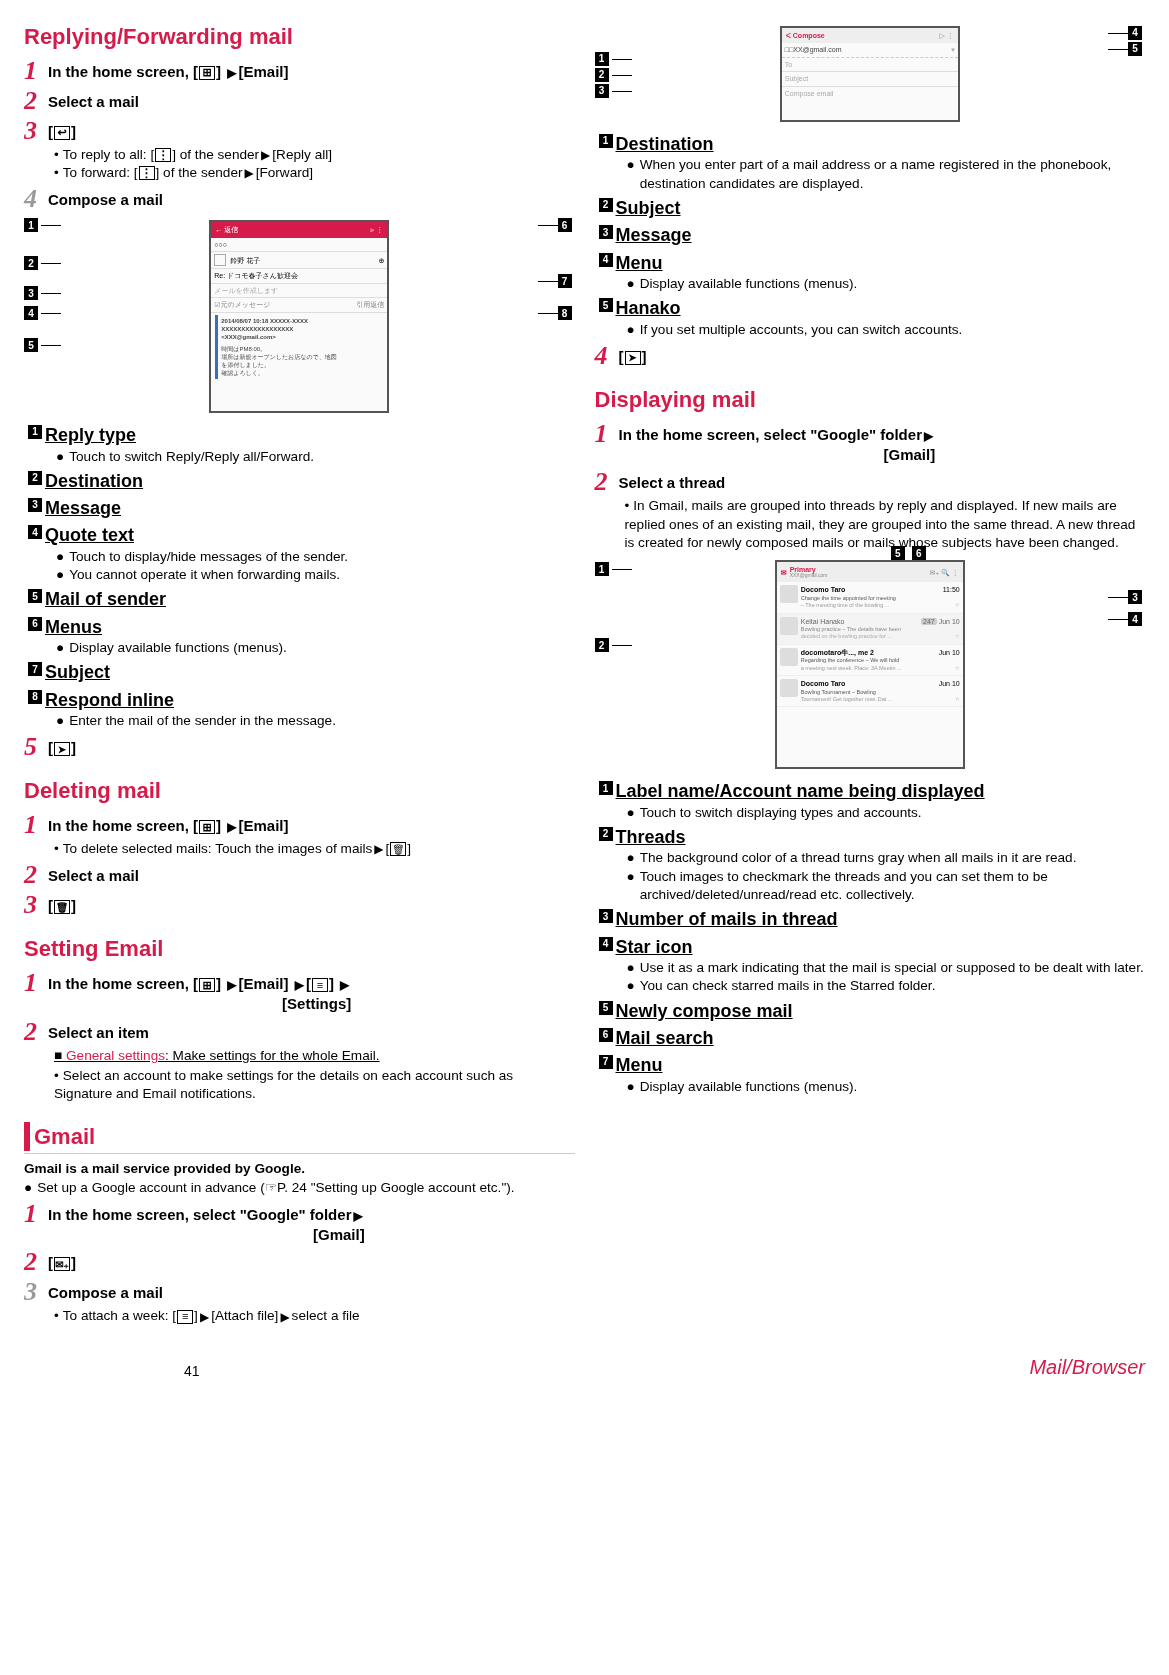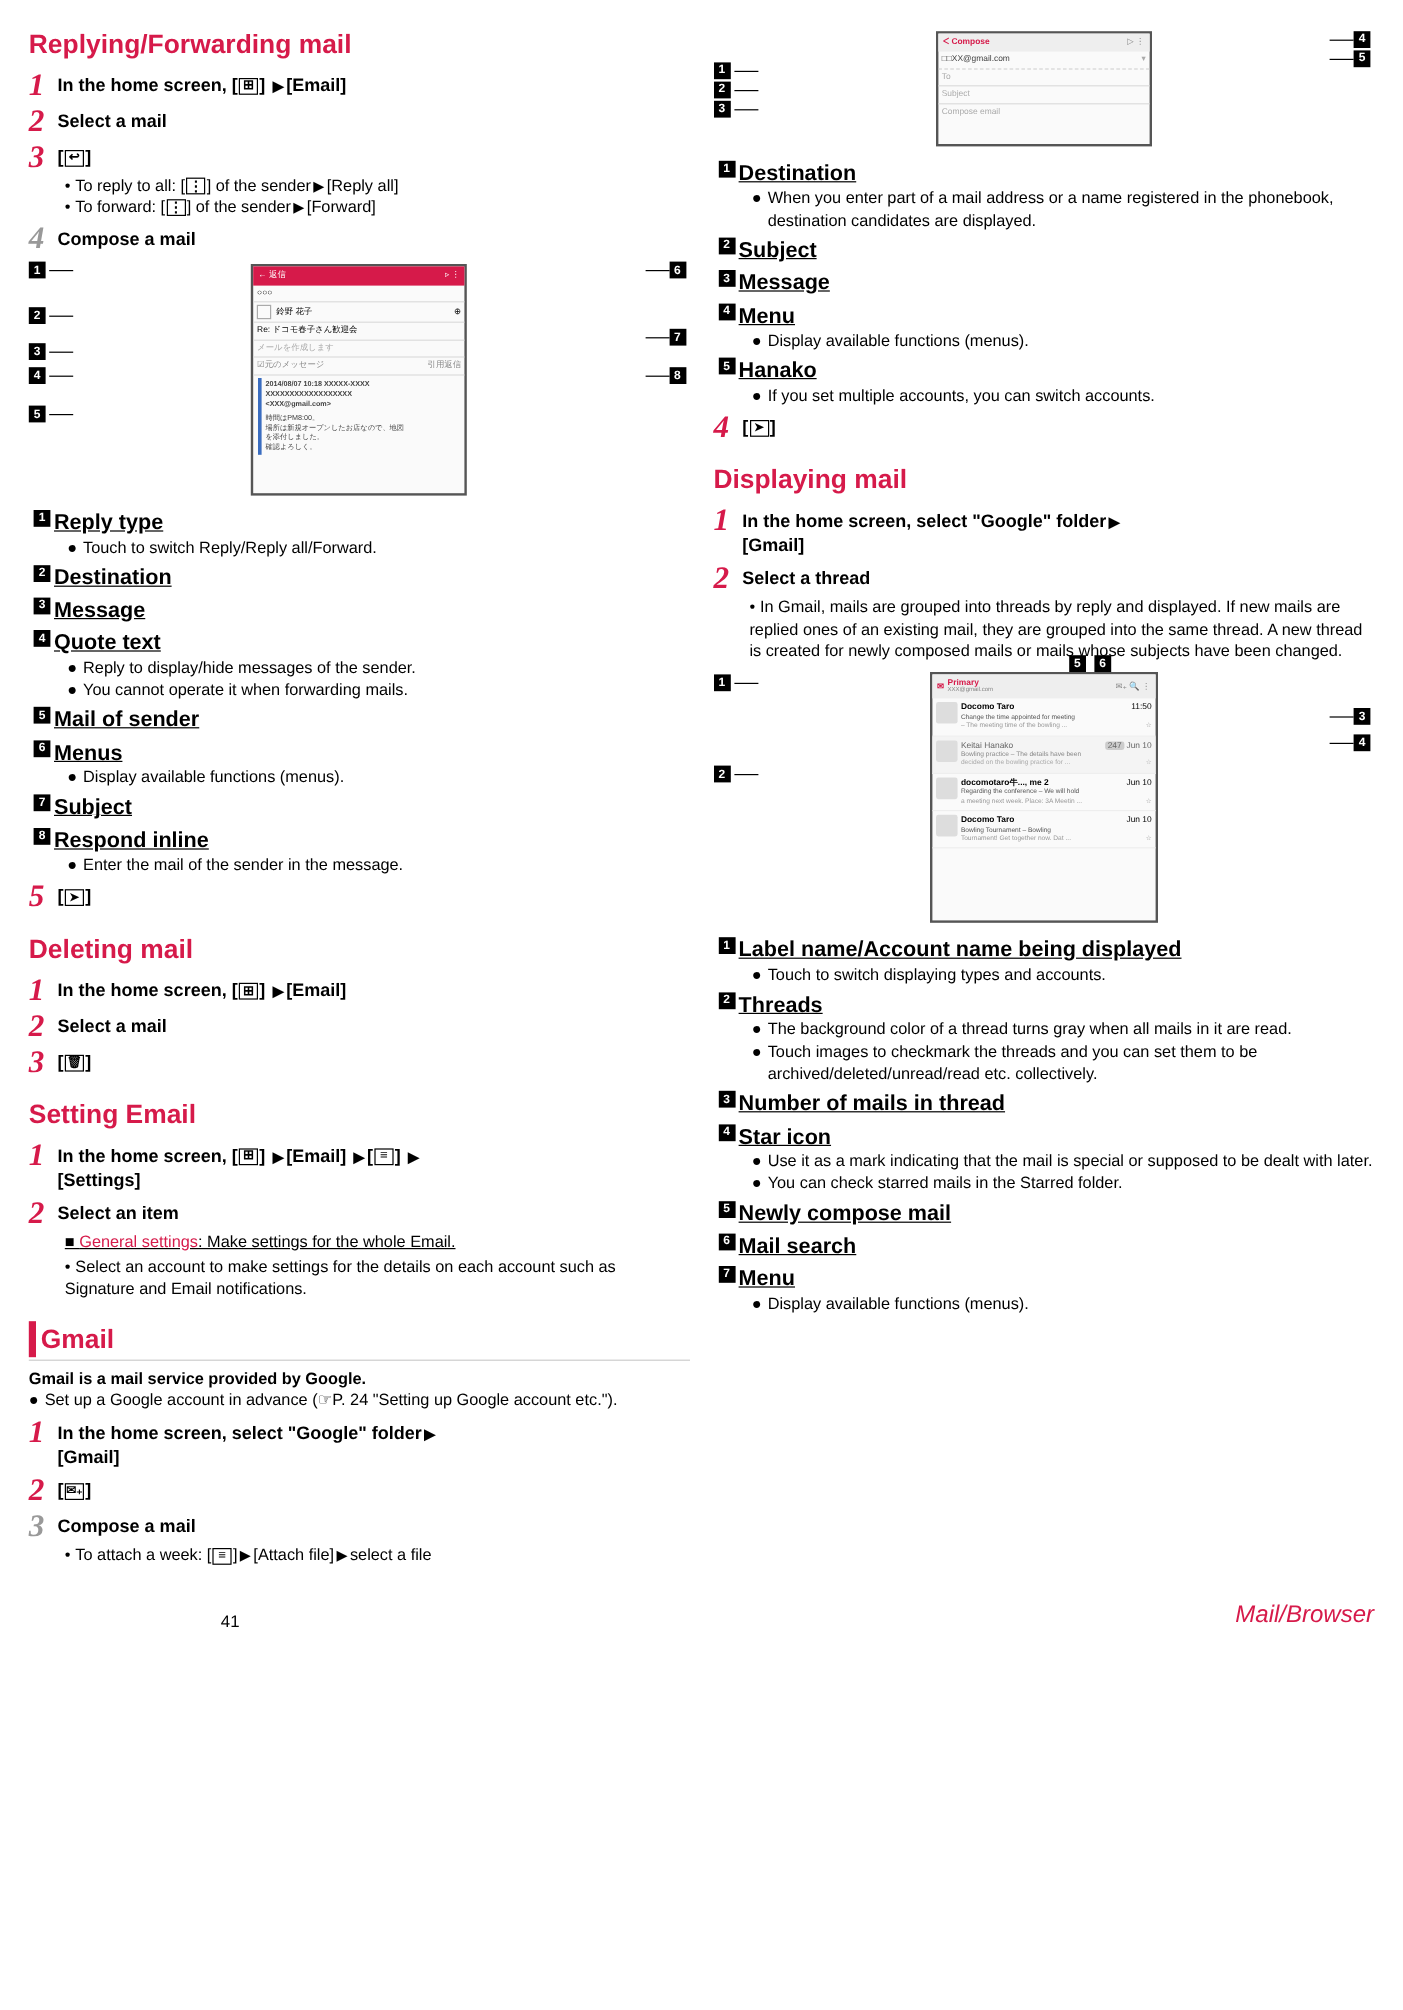--- a/index.html
+++ b/index.html
@@ -40,21 +40,21 @@
   .step-num {
     font-family: "Times New Roman", serif;
     font-style: italic;
     font-weight: bold;
     color: #d61a4a;
     font-size: 26px;
     line-height: 1;
     min-width: 18px;
   }
   .step-num.gray { color:#999; }
-  .step-txt { font-weight: bold; font-size:15px; padding-top:4px;}
+  .step-txt { font-weight: bold; font-size:15px; padding-top:4px;text-align:right;}
   ul.bullets { list-style:none; padding:0 0 0 30px; margin:2px 0 4px 0;}
   ul.bullets li::before { content:"•"; margin-right:4px;}
   ul.dots { list-style:none; padding:0; margin:0 0 2px 32px;}
   ul.dots li { display:flex; }
   ul.dots li .dm { margin-right:5px;}
   .arrow { font-size:12px; vertical-align:middle; margin:0 2px;}
   .num-box { display:inline-flex; align-items:center; justify-content:center; width:14px; height:14px; background:#000; color:#fff; font-size:10px; font-weight:bold; margin-right:3px; vertical-align:middle;}
   .leg-line { display:flex; align-items:flex-start; margin:3px 0 0 4px;}
   .leg-line .num-box { margin-top:2px;}
   .leg-line b { font-size:18px;text-decoration:underline;}
@@ -217,21 +217,21 @@
           <span class="num-box">3</span>
           <b>Message</b>
         </div>
       <div class="leg-line">
           <span class="num-box">4</span>
           <b>Quote text</b>
         </div>
       <ul class="dots">
         <li>
             <span class="dm">●</span>
-            <span>Reply to display/hide messages of the sender.</span>
+            <span>Touch to display/hide messages of the sender.</span>
           </li>
         <li>
             <span class="dm">●</span>
             <span>You cannot operate it when forwarding mails.</span>
           </li>
       </ul>
       <div class="leg-line">
           <span class="num-box">5</span>
           <b>Mail of sender</b>
         </div>
@@ -269,20 +269,23 @@
     </div>
 
     <h1 class="section" style="margin-top:16px;">Deleting mail</h1>
     <div class="step-row">
       <span class="step-num">1</span>
       <span class="step-txt">
         <span>In the home screen, [</span><span class="icon-sq icon-grid"></span><span>]</span>
         <span class="arrow">▶</span><span>[Email]</span>
       </span>
     </div>
+    <ul class="bullets">
+      <li><span>To delete selected mails: Touch the images of mails</span><span class="arrow">▶</span><span>[</span><span class="icon-sq icon-trash"></span><span>]</span></li>
+    </ul>
     <div class="step-row">
       <span class="step-num">2</span>
       <span class="step-txt">Select a mail</span>
     </div>
     <div class="step-row">
       <span class="step-num">3</span>
       <span class="step-txt">
         <span>[</span><span class="icon-sq icon-trash"></span><span>]</span>
       </span>
     </div>

